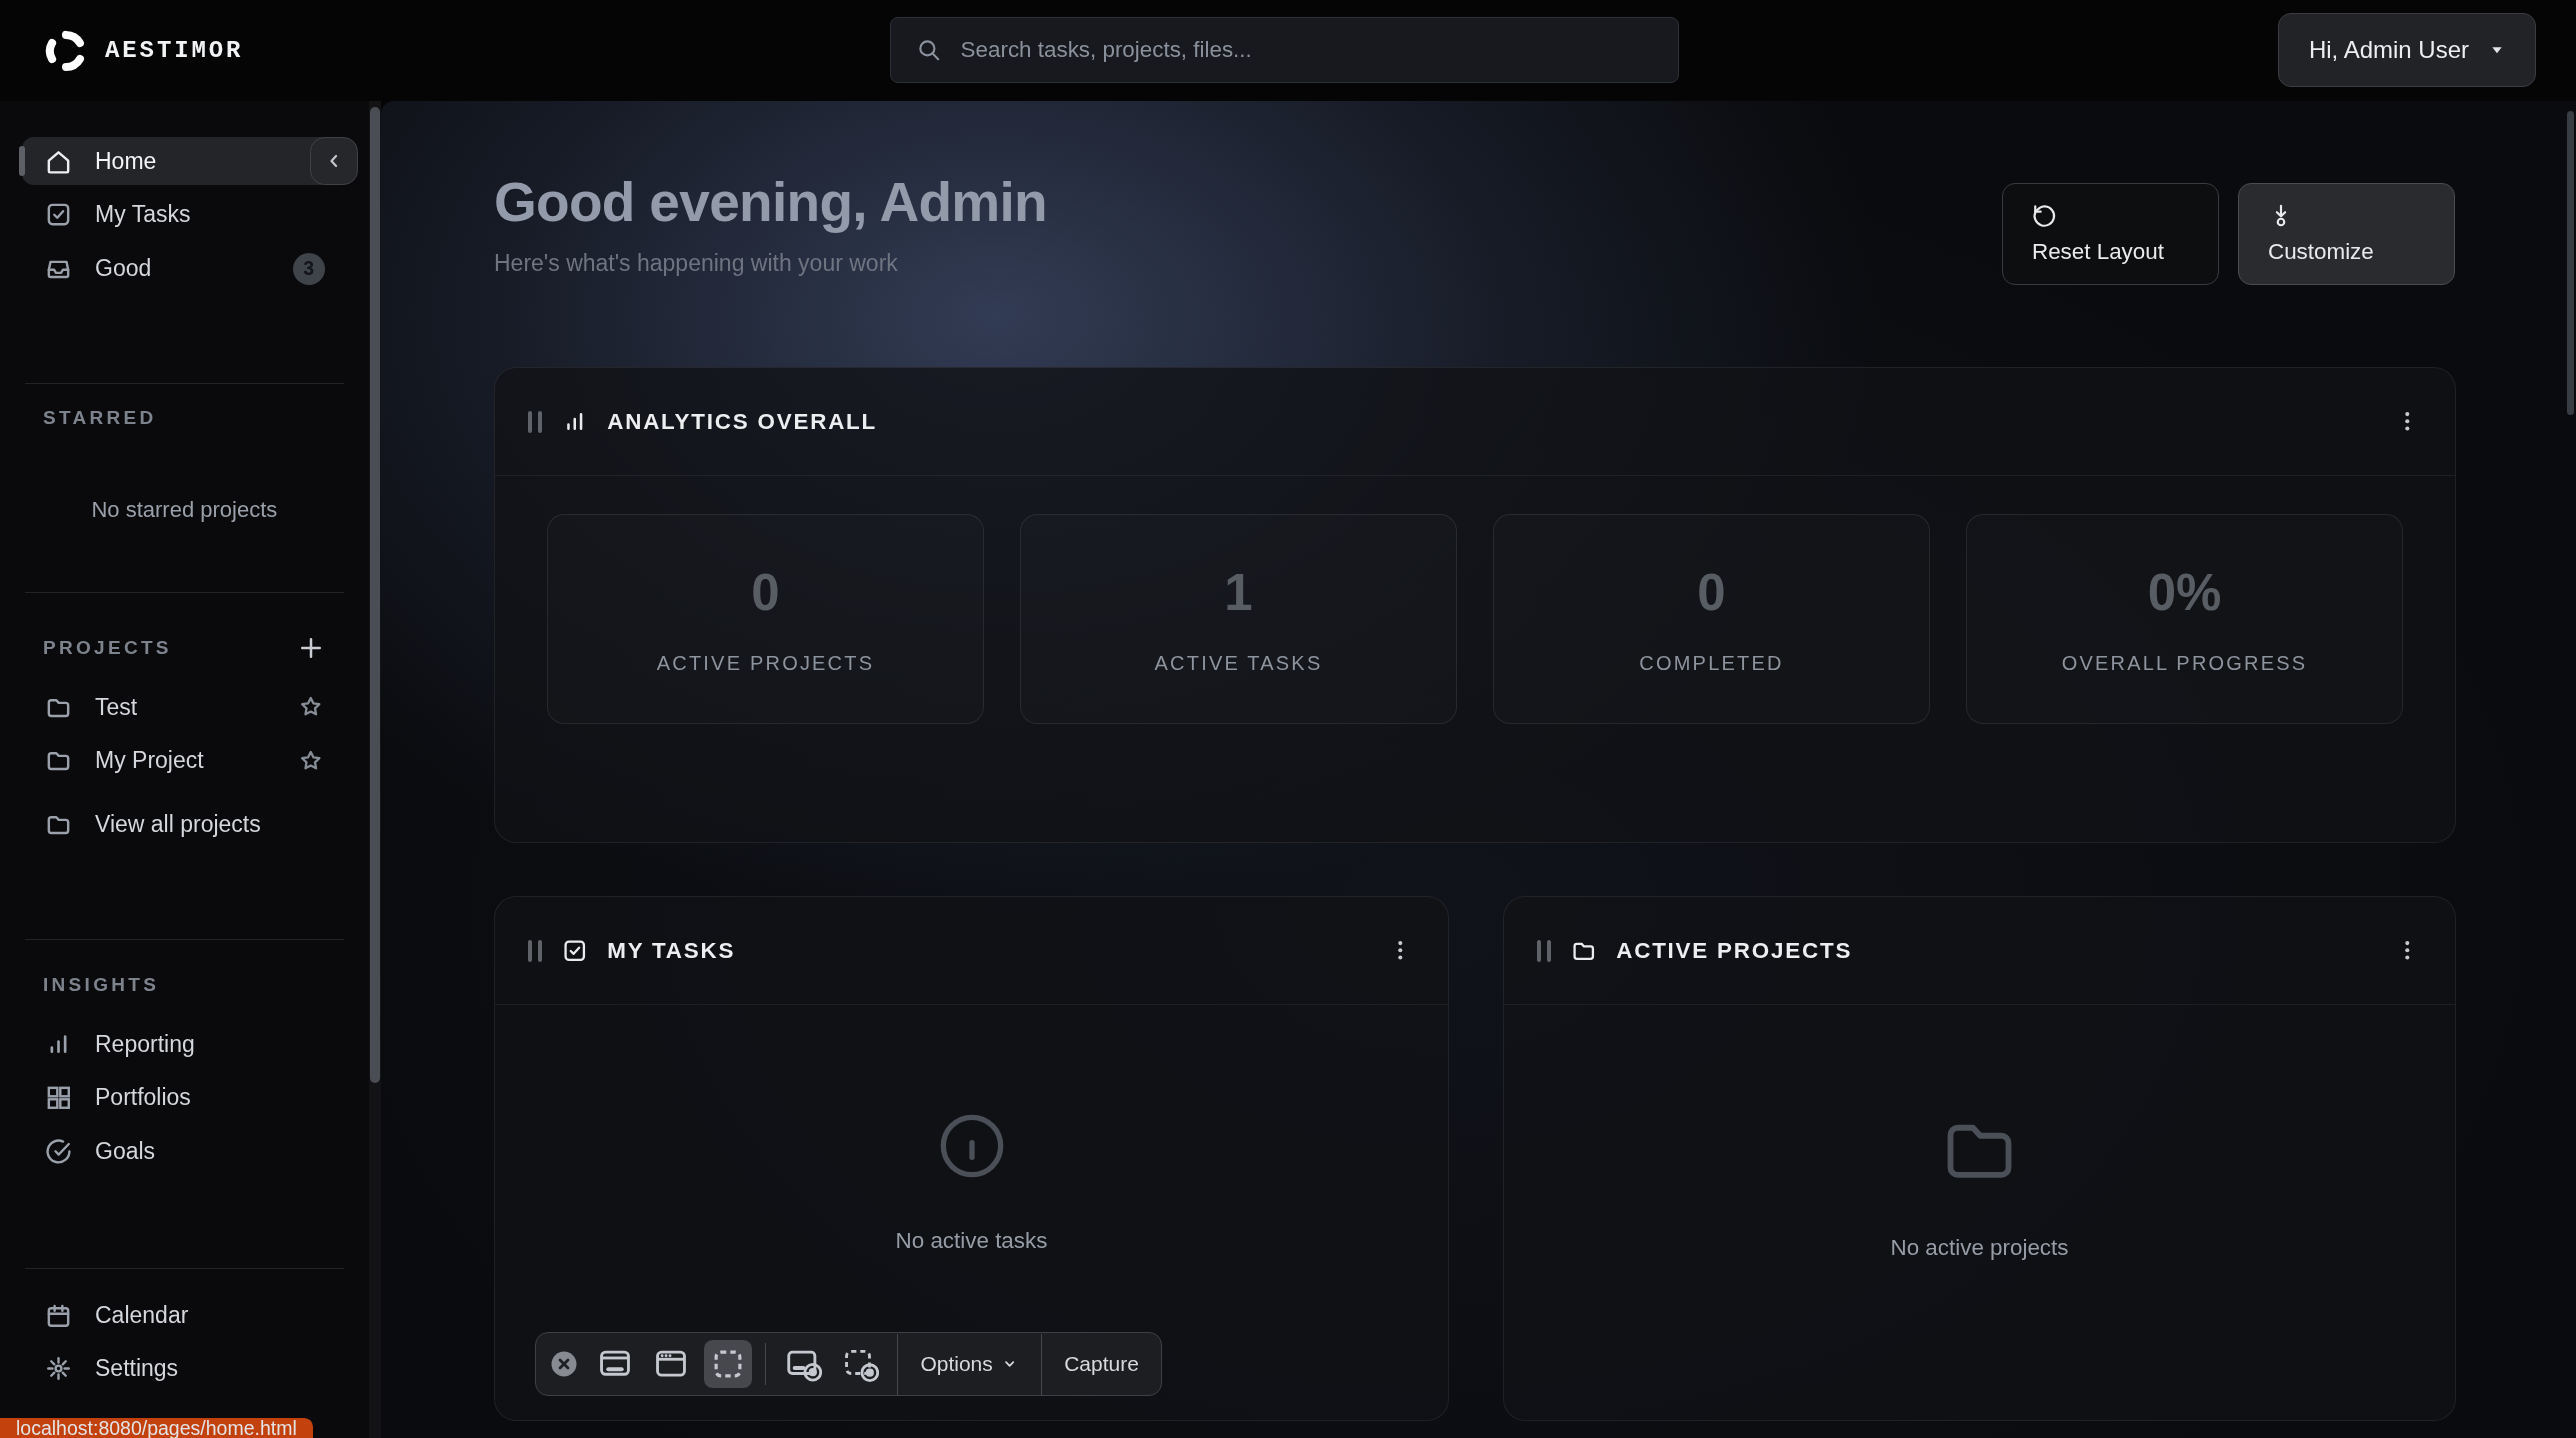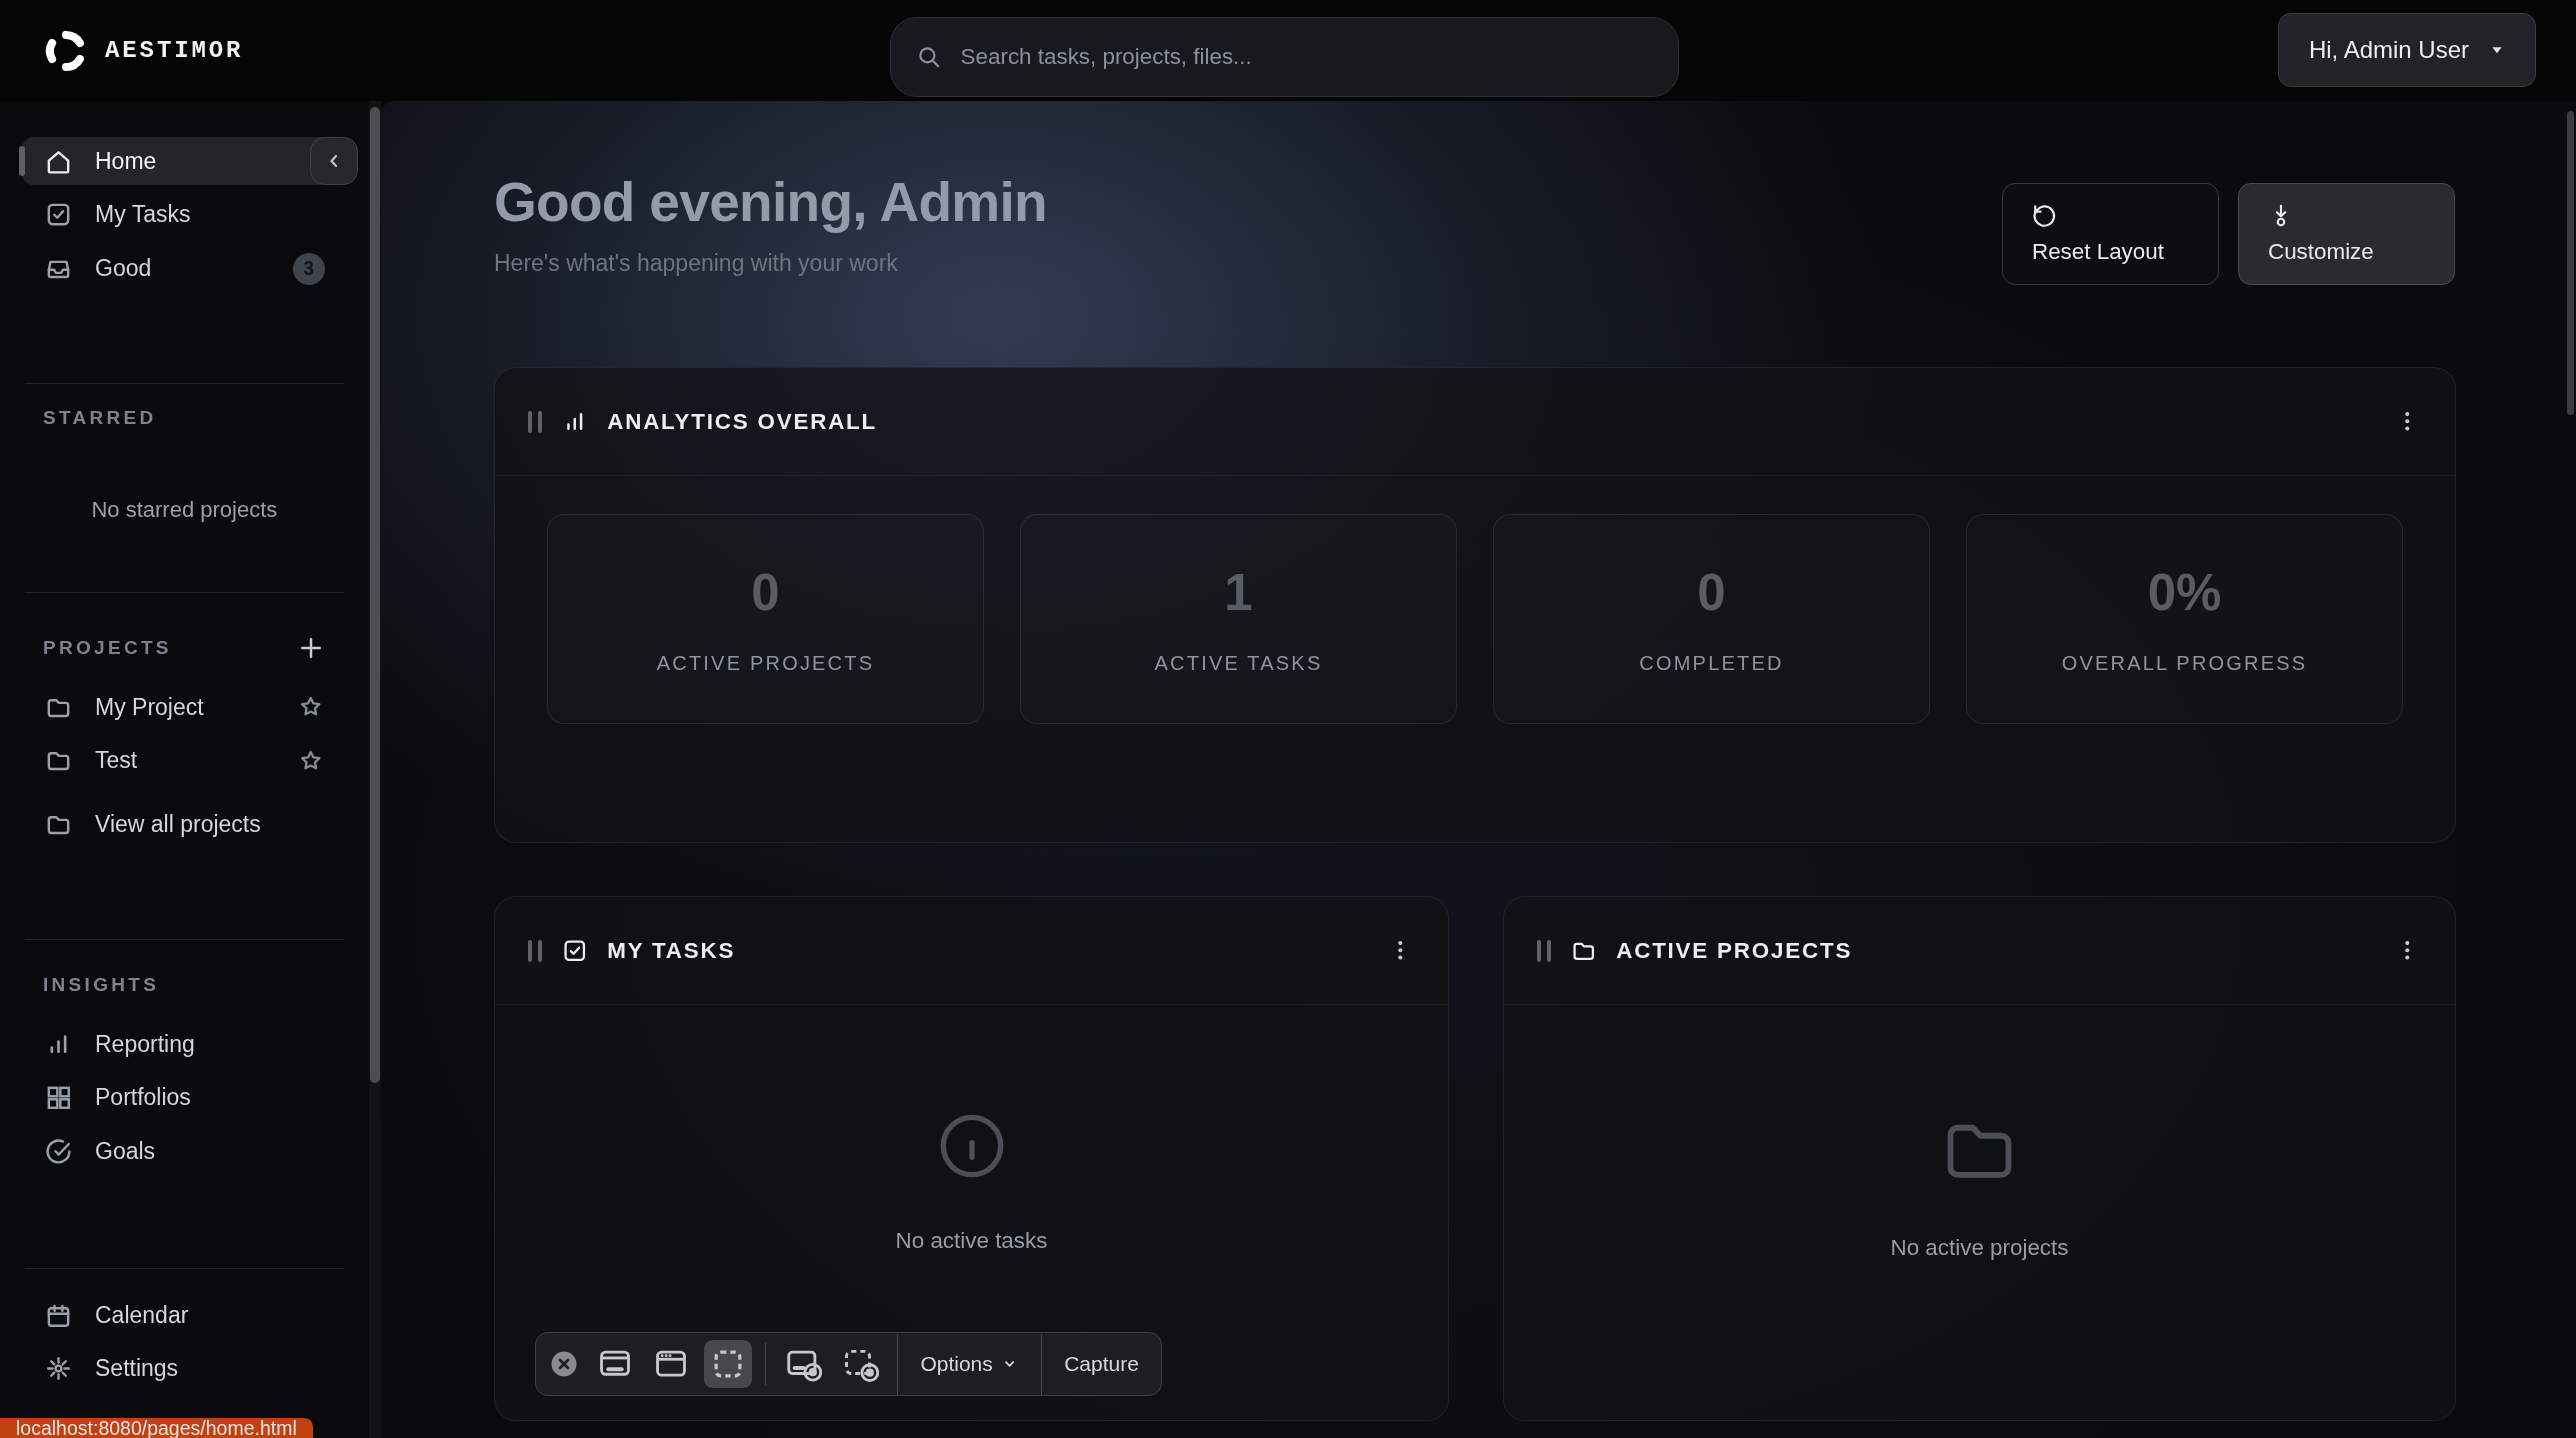--- a/index.html
+++ b/index.html
@@ -4,22 +4,22 @@
 <style>
   * { box-sizing: border-box; margin: 0; padding: 0; }
   html,body { width:2576px; height:1438px; background:#050506; overflow:hidden;
               font-family:"Liberation Sans", sans-serif; }
   svg { display:block; }
 
   
   .topbar { position:absolute; left:0; top:0; width:2576px; height:101px; background:#050506; z-index:6; }
   .brand { position:absolute; left:43px; top:0; height:101px; display:flex; align-items:center; gap:16px; color:#fff; }
   .brand-name { font-family:"Liberation Mono", monospace; font-size:24px; font-weight:700; letter-spacing:2.9px; color:#f2f3f4; }
-  .search { position:absolute; left:890px; top:17.3px; width:789px; height:80px; background:#17191e;
-            border:1.4px solid #2d3036; border-radius:27px; display:flex; align-items:center; padding:0 24.6px; gap:19px; color:#8a919c; }
+  .search { position:absolute; left:890px; top:17.3px; width:789px; height:66px; background:#17191e;
+            border:1.4px solid #2d3036; border-radius:8px; display:flex; align-items:center; padding:0 24.6px; gap:19px; color:#8a919c; }
   .search input { flex:1; background:transparent; border:0; outline:0; color:#cdd1d7; font-size:22.4px; font-family:inherit; }
   .search input::placeholder { color:#8a919c; }
   .user-btn { position:absolute; right:40px; top:13px; height:74px; padding:0 30px; display:flex; align-items:center; gap:20px;
               background:#222326; border:1.4px solid #3b3d41; border-radius:13px; color:#eceef0; font-size:24px; cursor:pointer; }
   .user-btn .caret { color:#e3e5e8; }
 
   
   .sidebar { position:absolute; left:0; top:101px; width:381px; height:1337px; background:#0a0a0c; z-index:4; }
   .side-track { position:absolute; right:0; top:0; width:12.3px; height:1337px; background:#131316; }
   .side-thumb { position:absolute; right:1.4px; top:5.8px; width:9.4px; height:976px; border-radius:5px; background:#4a4d53; cursor:pointer; }
@@ -180,32 +180,32 @@
           <path d="M12 5v14M5 12h14"></path>
         </svg>
     </button>
   </div>
 
   <div class="abs" style="top:582px;">
     <div class="row">
       <svg class="lead" viewBox="0 0 24 24" fill="none" stroke="currentColor" stroke-width="2" stroke-linejoin="round">
         <path d="M4 8a2 2 0 0 1 2-2h4.2l2 2.2H18a2 2 0 0 1 2 2V17a2 2 0 0 1-2 2H6a2 2 0 0 1-2-2z"></path>
       </svg>
-      <span>My Project</span>
+      <span>Test</span>
       <button class="icon-btn star-btn">
         <svg viewBox="0 0 24 24" fill="none" stroke="currentColor" stroke-width="2" stroke-linejoin="round">
           <path d="M12 4.3l2.3 4.7 5.2.8-3.8 3.6.9 5.2-4.6-2.4-4.6 2.4.9-5.2L4.5 9.8l5.2-.8z"></path>
         </svg>
       </button>
     </div>
     <div class="row">
       <svg class="lead" viewBox="0 0 24 24" fill="none" stroke="currentColor" stroke-width="2" stroke-linejoin="round">
         <path d="M4 8a2 2 0 0 1 2-2h4.2l2 2.2H18a2 2 0 0 1 2 2V17a2 2 0 0 1-2 2H6a2 2 0 0 1-2-2z"></path>
       </svg>
-      <span>Test</span>
+      <span>My Project</span>
       <button class="icon-btn star-btn">
         <svg viewBox="0 0 24 24" fill="none" stroke="currentColor" stroke-width="2" stroke-linejoin="round">
           <path d="M12 4.3l2.3 4.7 5.2.8-3.8 3.6.9 5.2-4.6-2.4-4.6 2.4.9-5.2L4.5 9.8l5.2-.8z"></path>
         </svg>
       </button>
     </div>
     <div class="row" style="margin-top:16px;">
       <svg class="lead" viewBox="0 0 24 24" fill="none" stroke="currentColor" stroke-width="2" stroke-linejoin="round">
         <path d="M4 8a2 2 0 0 1 2-2h4.2l2 2.2H18a2 2 0 0 1 2 2V17a2 2 0 0 1-2 2H6a2 2 0 0 1-2-2z"></path>
       </svg>

